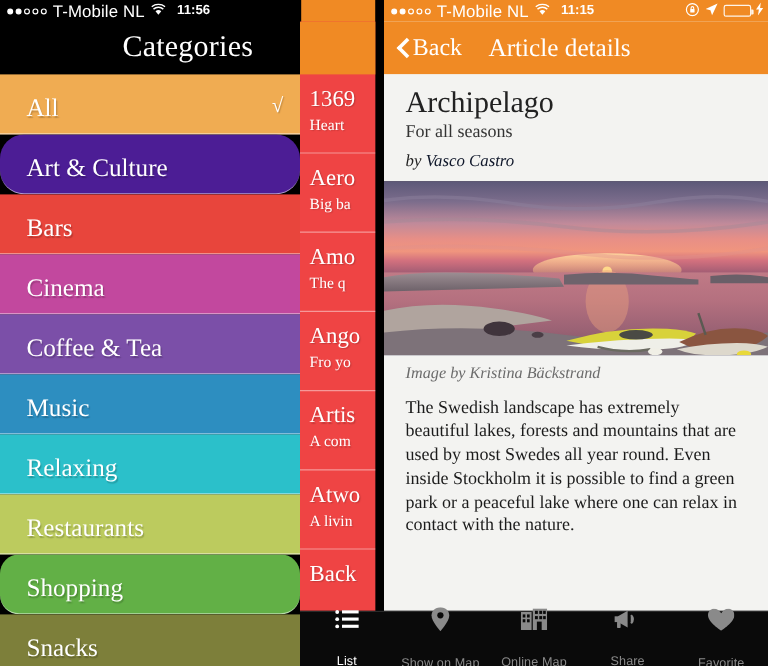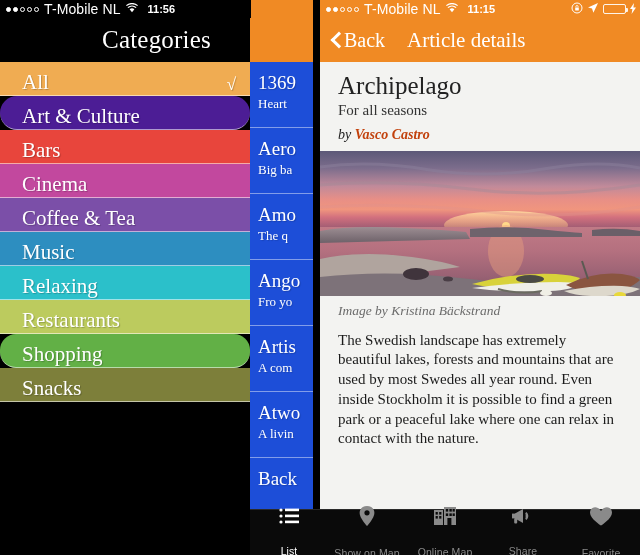--- a/index.html
+++ b/index.html
@@ -140,24 +140,24 @@
 
   
   .cat-list {
     position: absolute;
     left: 0;
     top: 62px;
     width: 250px;
     bottom: 0;
   }
   .cat-row {
-    height: 34px;
+    height: 50px;
     box-sizing: border-box;
     display: flex;
-    align-items: flex-end;
+    align-items: flex-start;
     padding: 16px 14px 0 22px;
     border-bottom: 1px solid rgba(255,255,255,0.55);
     position: relative;
   }
   .cat-label {
     color: #fff;
     font-size: 21px;
     font-family: "Liberation Serif", serif;
     text-shadow: 1px 1px 1px rgba(0,0,0,0.22);
     flex: 1;
@@ -168,21 +168,21 @@
     text-shadow: 1px 1px 1px rgba(0,0,0,0.22);
   }
 
   
   .peek-list {
     position: absolute;
     left: 250px;
     top: 18px;
     width: 86px;
     bottom: 45px;
-    background: #1d4ed8;
+    background: #ef4444;
     overflow: hidden;
   }
   .peek-topbar {
     height: 44px;
     background: #f08a24;
   }
   .peek-row {
     height: 66px;
     box-sizing: border-box;
     padding: 10px 0 0 8px;
@@ -278,23 +278,22 @@
     margin-top: 2px;
   }
   .art-by {
     margin-top: 8px;
     font-size: 14px;
     font-style: italic;
     color: #222;
     font-family: "Liberation Serif", serif;
   }
   .art-by .author {
-    color: #c2410c;
+    color: #0f172a;
     font-style: italic;
-    font-weight: bold;
   }
 
   .photo {
     width: 320px;
     height: 145px;
     position: relative;
     overflow: hidden;
     background: #3b3550;
   }
   .photo svg { display: block; }

